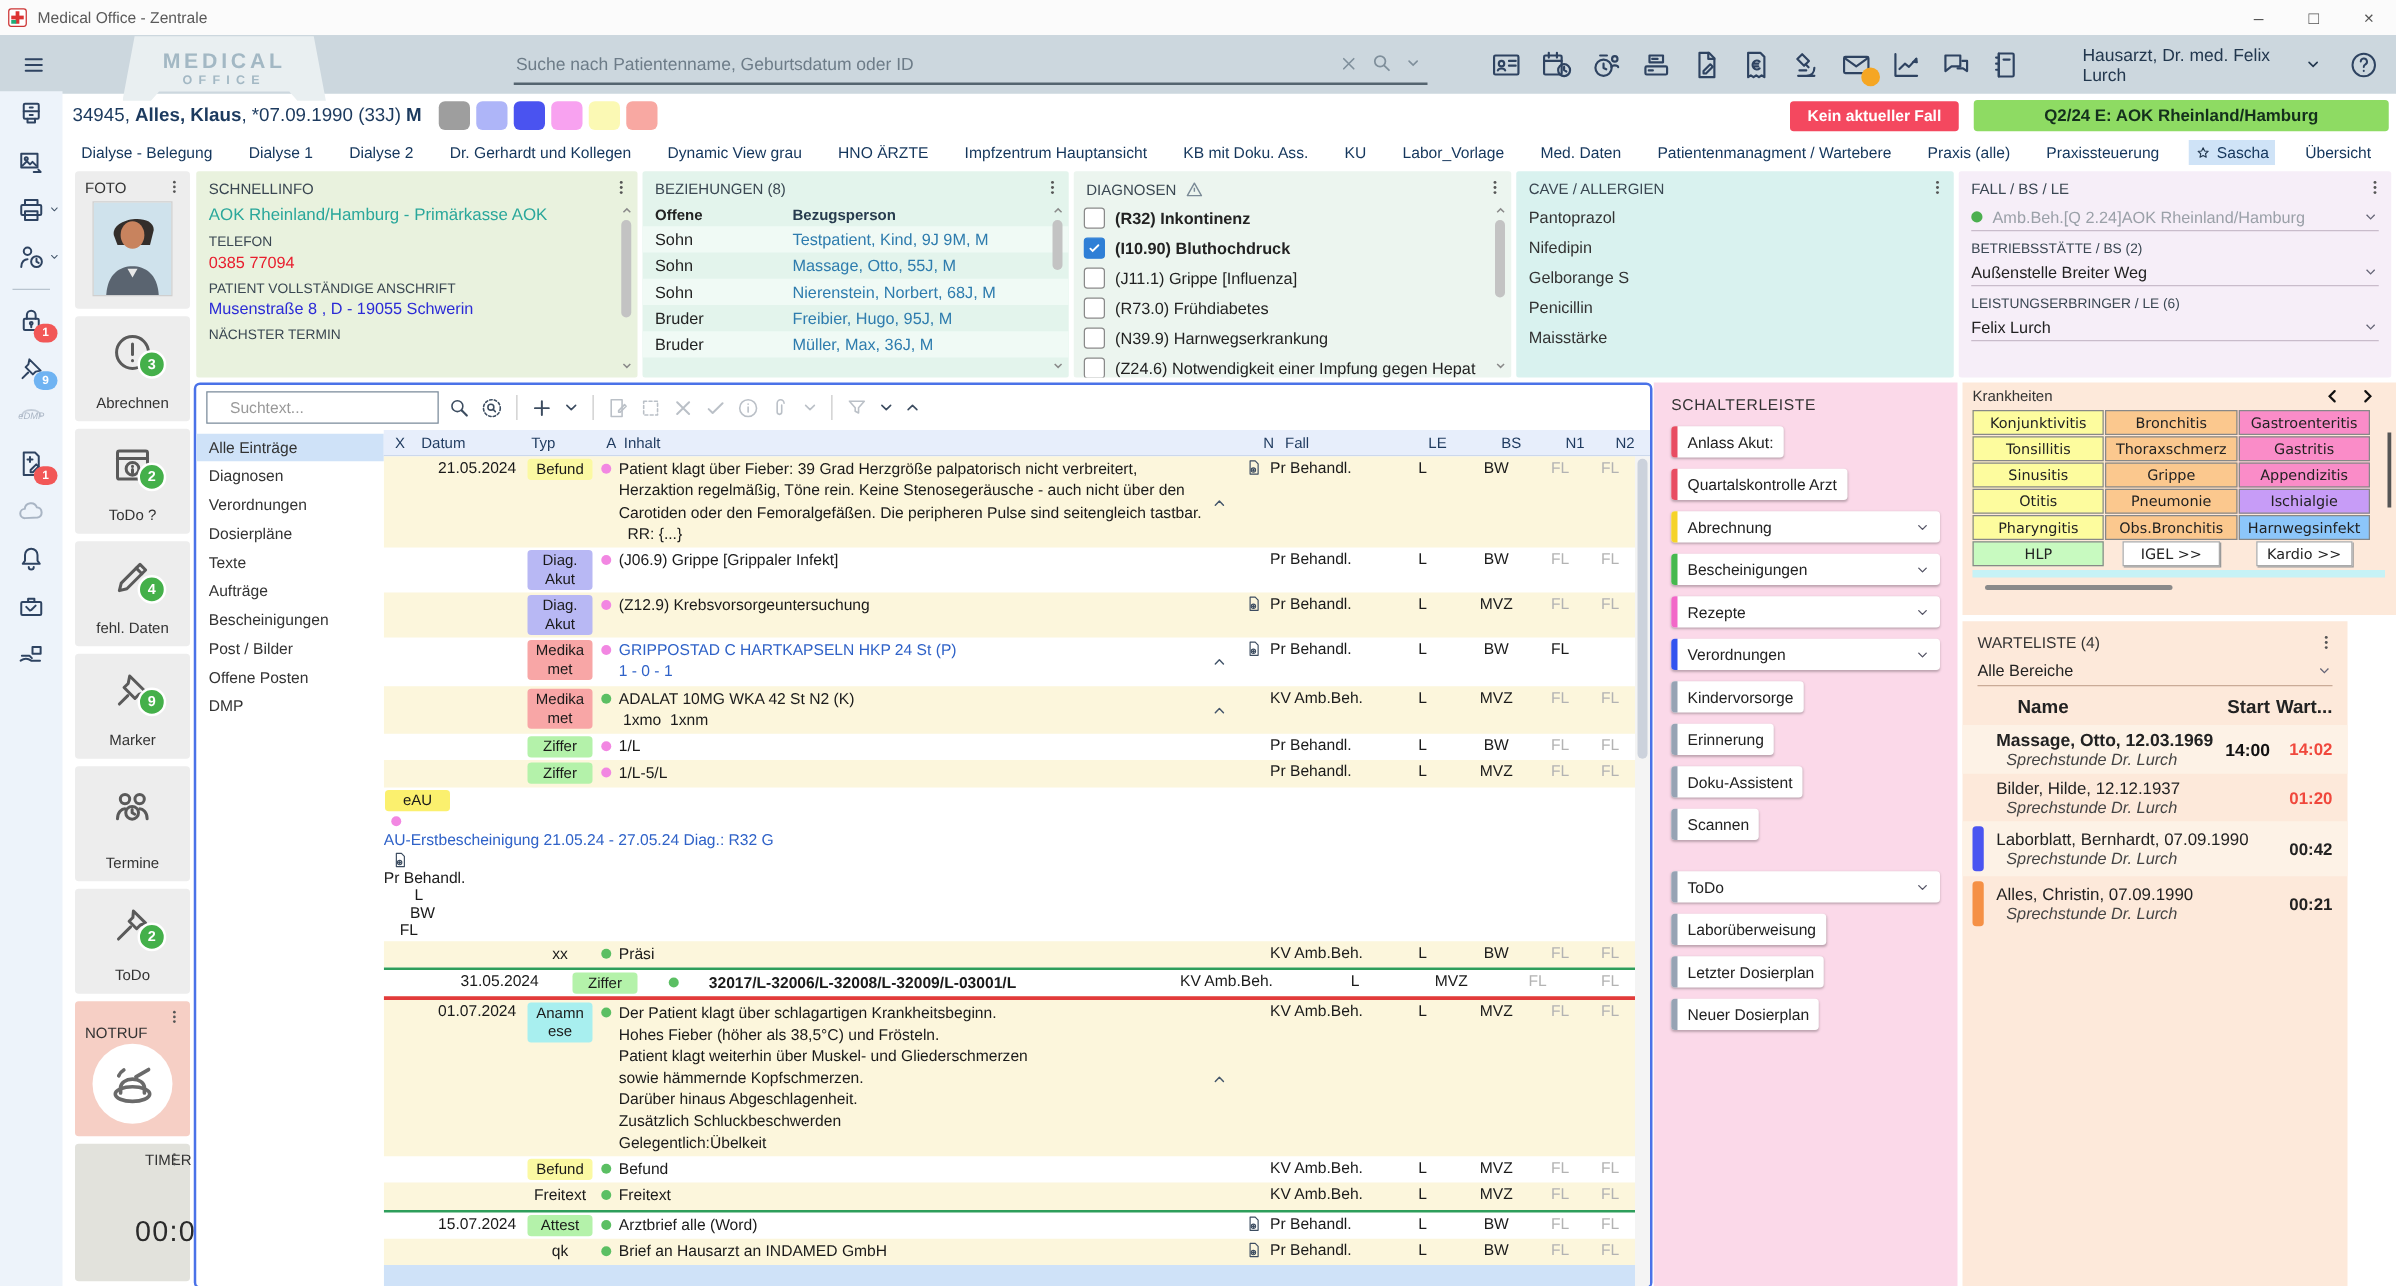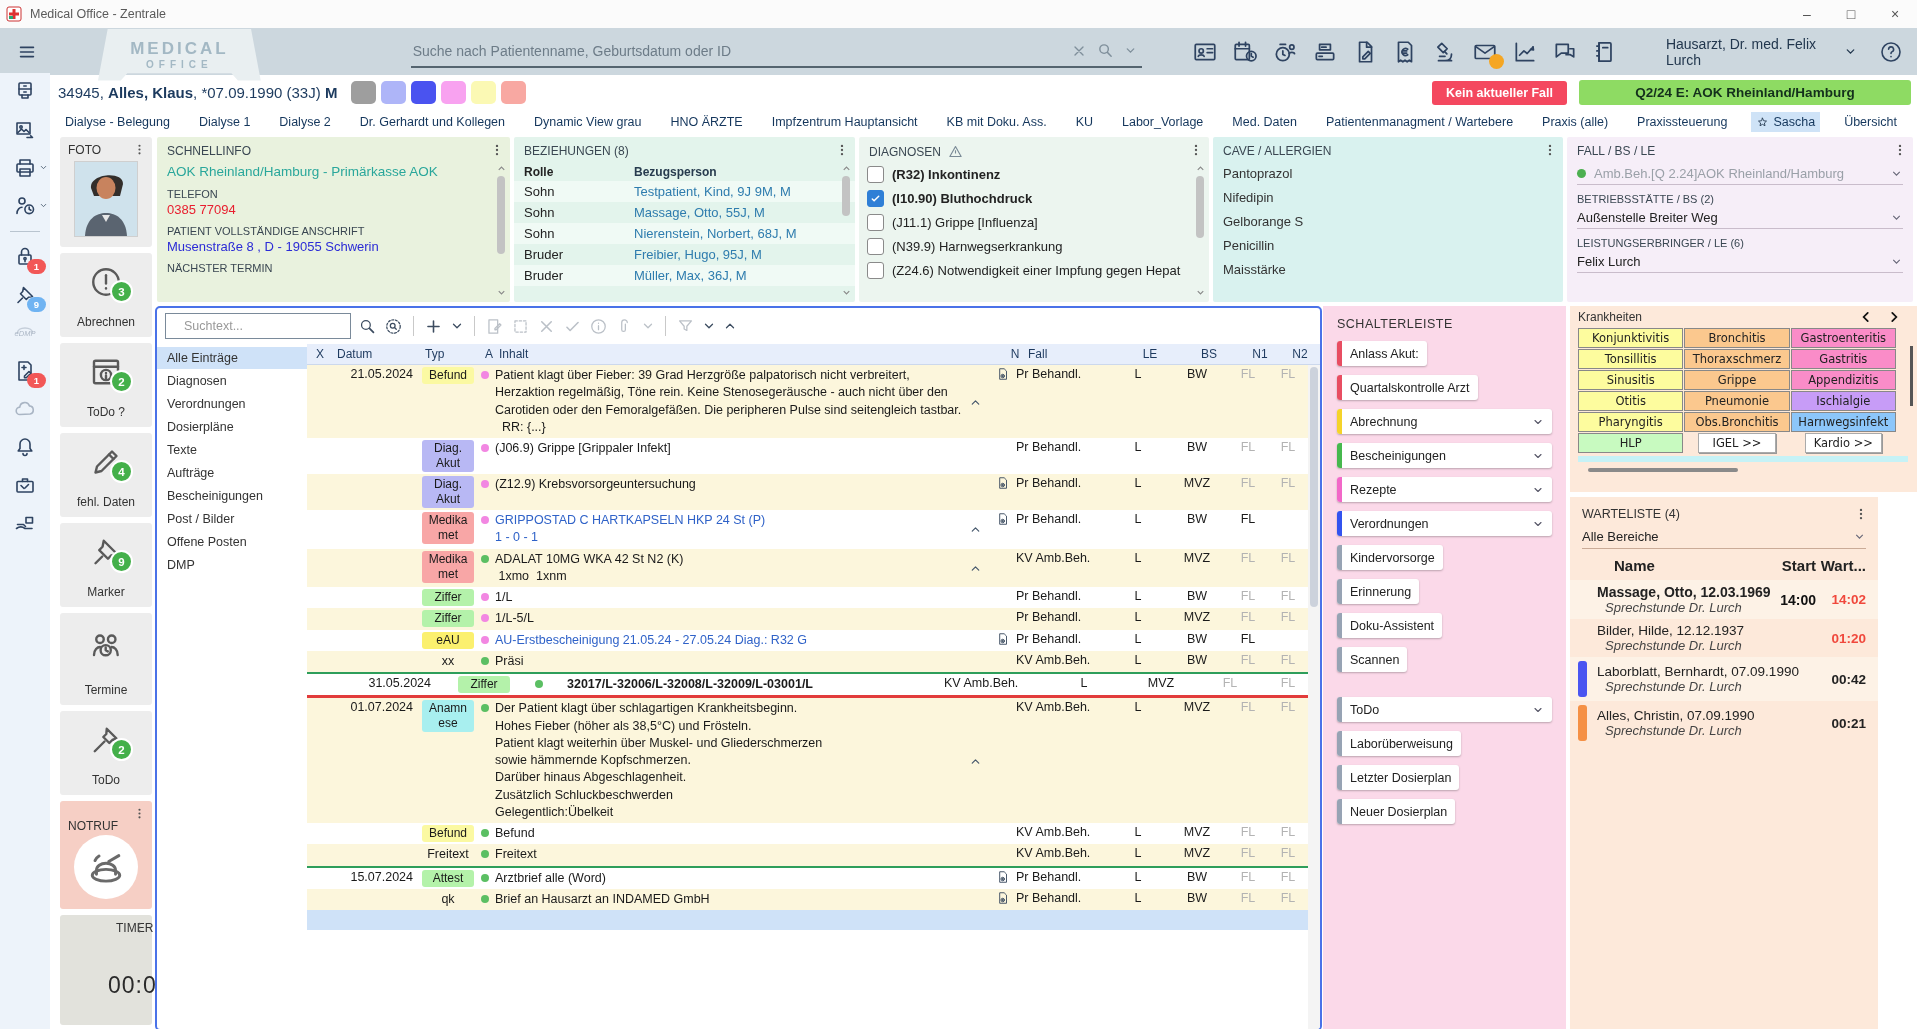--- a/index.html
+++ b/index.html
@@ -442,21 +442,21 @@
       <div class="ptitle">BEZIEHUNGEN (8)</div>
       <span class="kebab">
           <svg width="14" height="14" viewBox="0 0 24 24" fill="currentColor">
             <circle cx="12" cy="5" r="2"></circle>
             <circle cx="12" cy="12" r="2"></circle>
             <circle cx="12" cy="19" r="2"></circle>
           </svg>
         </span>
       <div id="bezgrid">
         <div class="hrow">
-          <span class="c1">Rolle</span>
+          <span class="c1">Offene</span>
             <span class="c2" style="color:#273b4e">Bezugsperson</span>
         </div>
         <div id="bezrows">
             <div class="row">
               <span class="c1">Sohn</span>
               <span class="c2">Testpatient, Kind, 9J 9M, M</span>
             </div>
             <div class="row">
               <span class="c1">Sohn</span>
               <span class="c2">Massage, Otto, 55J, M</span>
@@ -520,20 +520,24 @@
               </svg>
             </span>
             <span>(I10.90) Bluthochdruck</span>
           </div>
           <div class="diagrow">
             <span class="cbx"></span>
             <span>(J11.1) Grippe [Influenza]</span>
           </div>
           <div class="diagrow">
             <span class="cbx"></span>
+            <span>(R73.0) Frühdiabetes</span>
+          </div>
+          <div class="diagrow">
+            <span class="cbx"></span>
             <span>(N39.9) Harnwegserkrankung</span>
           </div>
           <div class="diagrow">
             <span class="cbx"></span>
             <span>(Z24.6) Notwendigkeit einer Impfung gegen Hepat</span>
           </div>
         </div>
       <div class="vscroll">
         <span class="arr">
             <svg width="11" height="11" viewBox="0 0 24 24" fill="none" stroke="currentColor" stroke-width="2.6">
@@ -1101,21 +1105,21 @@
                 <span class="c-inhalt">
                   <span class="content-lines">1/L-5/L</span>
                 </span>
                 <span class="c-n"></span>
                 <span class="c-fall">Pr Behandl.</span>
                 <span class="c-le">L</span>
                 <span class="c-bs">MVZ</span>
                 <span class="c-n1" style="color: rgb(179, 179, 179);">FL</span>
                 <span class="c-n2" style="color: rgb(179, 179, 179);">FL</span>
               </div>
-              <div class="trow" style="margin-right: 12px;">
+              <div class="trow" style="margin-right: 12px; flex-direction: column;">
                 <span class="c-x"></span>
                 <span class="c-date"></span>
                 <span class="c-typ"><span class="chip" style="background: rgb(251, 240, 110);">eAU</span></span>
                 <span class="c-a"><span class="dot" style="background: rgb(242, 135, 226);"></span></span>
                 <span class="c-inhalt">
                   <span class="content-lines" style="color: rgb(47, 98, 200);">AU-Erstbescheinigung 21.05.24 - 27.05.24 Diag.: R32 G</span>
                 </span>
                 <span class="c-n">
                   <span class="ico">
                     <svg width="14" height="14" viewBox="0 0 24 24" fill="none" stroke="#3c4c60" stroke-width="1.6" stroke-linecap="round" stroke-linejoin="round">

